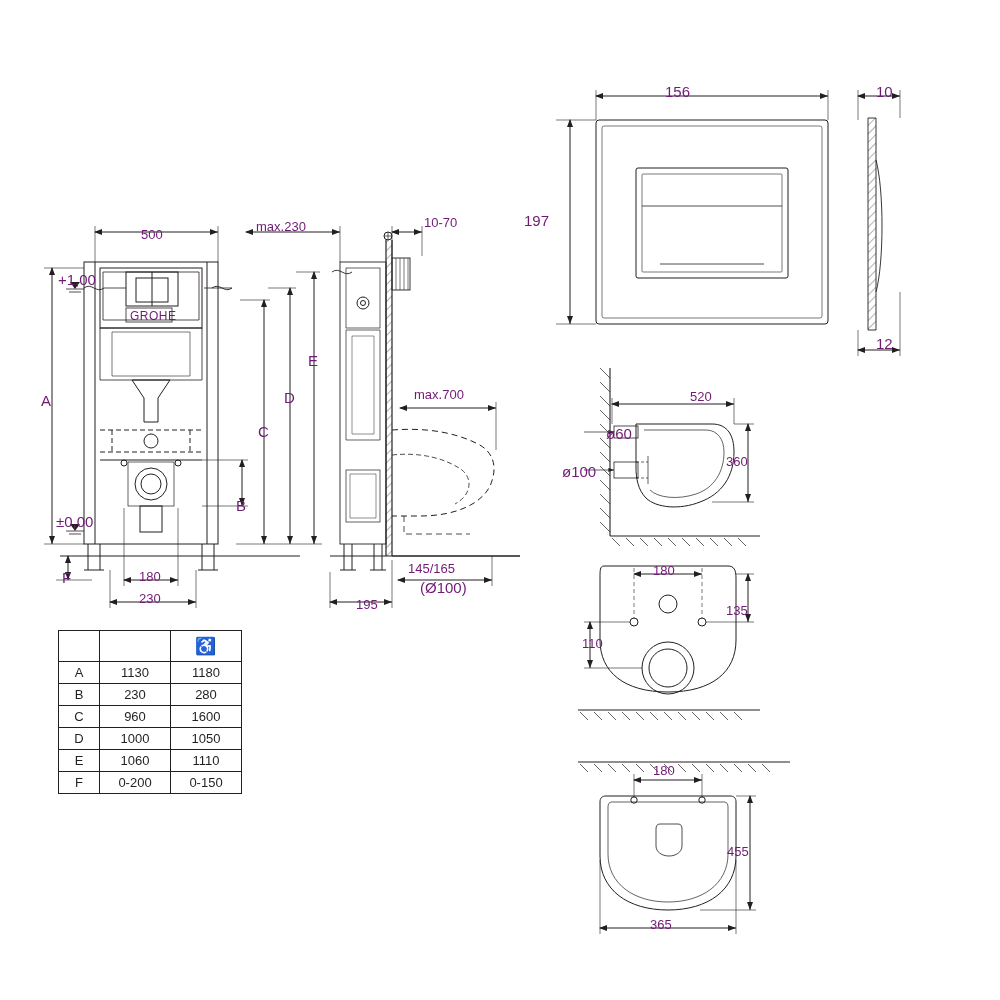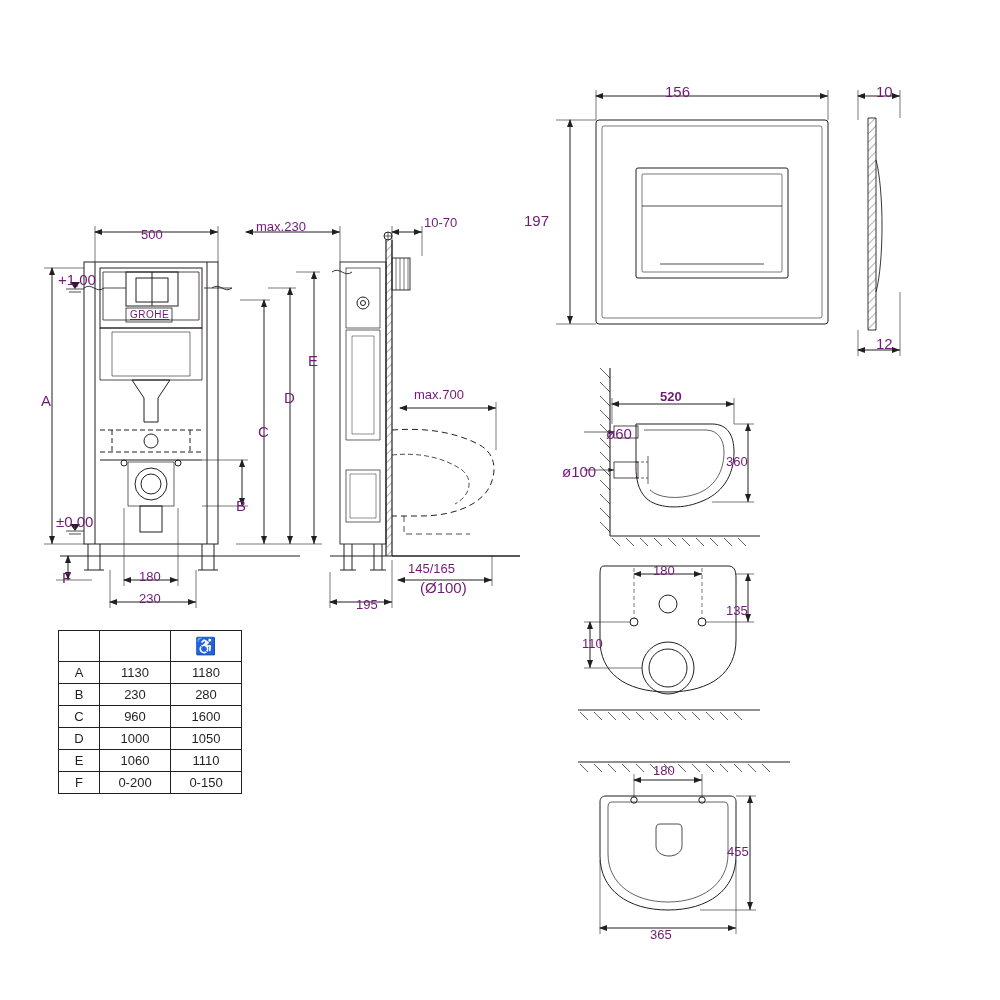--- a/index.html
+++ b/index.html
@@ -337,32 +337,32 @@
   <div class="lbl" style="left:356px; top:598px;">195</div>
   <div class="lbl" style="left:408px; top:562px;">145/165</div>
   <div class="lbl xs" style="left:420px; top:580px;">(Ø100)</div>
 
   <div class="lbl big" style="left:665px; top:84px;">156</div>
   <div class="lbl big" style="left:524px; top:213px;">197</div>
 
   <div class="lbl big" style="left:876px; top:84px;">10</div>
   <div class="lbl big" style="left:876px; top:336px;">12</div>
 
-  <div class="lbl" style="left:660px; top:390px;font-weight:bold;">520</div>
+  <div class="lbl" style="left:690px; top:390px;">520</div>
   <div class="lbl" style="left:726px; top:455px;">360</div>
   <div class="lbl xs" style="left:564px; top:426px;margin-left:42px;">ø60</div>
   <div class="lbl xs" style="left:562px; top:464px;">ø100</div>
 
   <div class="lbl" style="left:653px; top:564px;">180</div>
   <div class="lbl" style="left:726px; top:604px;">135</div>
   <div class="lbl" style="left:582px; top:637px;">110</div>
 
   <div class="lbl" style="left:653px; top:764px;">180</div>
   <div class="lbl" style="left:727px; top:845px;">455</div>
-  <div class="lbl" style="left:650px; top:918px;margin-top:10px;">365</div>
+  <div class="lbl" style="left:650px; top:918px;">365</div>
 
   <table class="tbl">
     <tbody>
         <tr class="hdr">
       <td class="c0"></td>
       <td class="c1"></td>
       <td class="c2"><span class="wheel">♿</span></td>
     </tr>
     <tr>
       <td class="c0">A</td>
@@ -390,15 +390,15 @@
       <td class="c2">1110</td>
     </tr>
     <tr>
       <td class="c0">F</td>
       <td class="c1">0-200</td>
       <td class="c2">0-150</td>
     </tr>
   </tbody>
     </table>
 
-  <div class="lbl xs" style="left:130px; top:310px; font-size:10px; letter-spacing:0.5px;text-decoration:underline;">GROHE</div>
+  <div class="lbl xs" style="left:130px; top:310px; font-size:12px; letter-spacing:0.5px;">GROHE</div>
 
 </div>
 
 </body></html>

